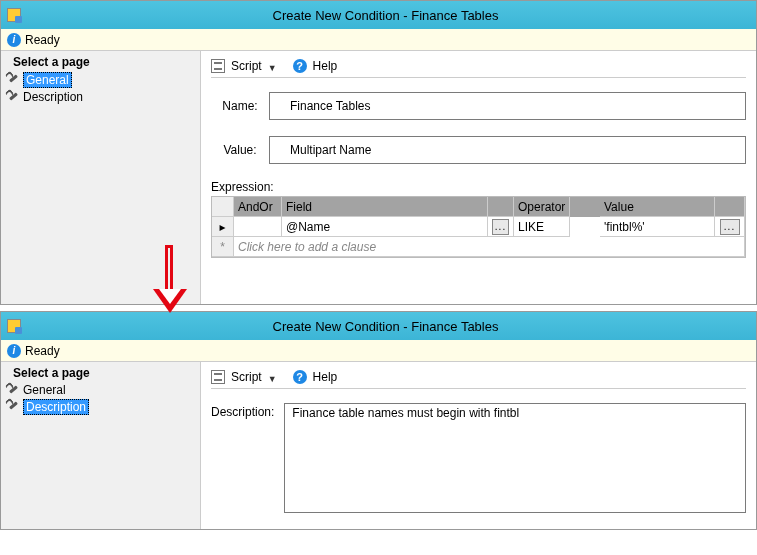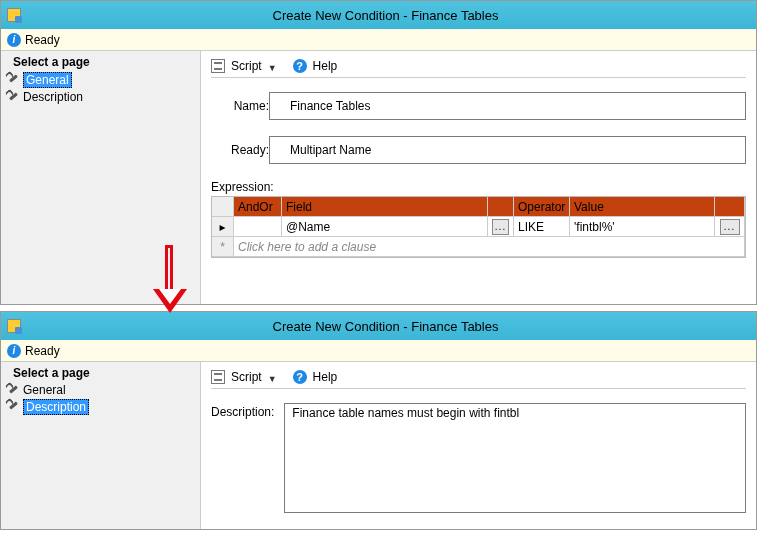--- a/index.html
+++ b/index.html
@@ -17,32 +17,32 @@
   .wrench { display:inline-block; width:12px; height:12px; position:relative; }
   .wrench::before { content:""; position:absolute; width:9px; height:3px; background:#555; left:2px; top:5px; transform: rotate(-40deg); border-radius:1px;}
   .wrench::after { content:""; position:absolute; width:5px; height:5px; border:2px solid #555; border-left:none; border-bottom:none; border-radius:50%; left:-1px; top:0px; transform: rotate(-40deg);}
   .content { flex: 1; padding: 8px 10px 16px 10px; }
   .toolbar { display: flex; align-items: flex-end; gap: 6px; border-bottom: 1px solid #ccc; padding-bottom: 4px; margin-bottom: 14px; }
   .script-icon { width:14px; height:14px; border:1px solid #777; background:#fff; position:relative;}
   .script-icon::after { content:""; position:absolute; left:2px; top:2px; right:2px; bottom:2px; border-top:2px solid #777; border-bottom:2px solid #777;}
   .dropdown-arrow { font-size: 9px; color:#333; }
   .help-icon { width:14px; height:14px; border-radius:50%; background:#1e88e5; color:#fff; display:inline-flex; align-items:center; justify-content:center; font-weight:bold; font-size:11px; }
   .form-row { display:flex; align-items:center; margin-bottom: 16px; }
-  .form-row .lbl { width: 58px; text-align:right; }
+  .form-row .lbl { width: 58px; text-align:center; }
   .form-row input[type=text] { flex:1; height:28px; border:1px solid #7a7a7a; padding:1px 20px; font-size:12px; }
   .expr-label { margin-bottom:2px; }
   .grid { border:1px solid #bbb; }
-  .grid-header { display:flex; background:#c2410c; }
+  .grid-header { display:flex; background:#a3a3a3; }
   .grid-header .col, .grid-row .col { border-right:1px solid #ccc; border-bottom:1px solid #ccc; padding:2px 4px; height:20px; display:flex; align-items:center; }
   .col-sel { width:22px; justify-content:center; background:#eee; }
   .col-andor { width:48px; }
   .col-field { width:206px; }
   .col-dots { width:26px; justify-content:center; }
   .col-op { width:56px; }
-  .col-val { flex:1; }
+  .col-val { flex:1;margin-left:30px; }
   .col-dots2 { width:30px; justify-content:center; }
   .grid-row { display:flex; background:#fff; }
   .dots-btn { border:1px solid #888; background:#e8e8e8; width:20px; height:16px; display:flex; align-items:center; justify-content:center; font-size:10px; letter-spacing:1px; cursor:pointer;}
   .placeholder-row .col { color:#888; font-style:italic; }
   .arrow-annotation { position:relative; height:0; }
   .arrow { position:absolute; left:150px; top:-60px; width:40px; height:80px; }
   .arrow-shaft { position:absolute; left:15px; top:0; width:8px; height:47px; border:3px solid #e30613; border-bottom:none; }
   .arrow-head { position:absolute; left:3px; top:44px; width:0; height:0; border-left:17px solid transparent; border-right:17px solid transparent; border-top:24px solid #e30613; }
   .arrow-head-inner { position:absolute; left:9px; top:44px; width:0; height:0; border-left:11px solid transparent; border-right:11px solid transparent; border-top:15px solid #fff; }
   .app-icon { width:14px; height:14px; background:#ffcc33; border:1px solid #888; position:relative;}
@@ -82,21 +82,21 @@
         <span style="width:4px;"></span>
         <span class="help-icon">?</span>
         <span>Help</span>
       </div>
 
       <div class="form-row">
         <span class="lbl">Name:</span>
         <input type="text" value="Finance Tables" style="">
       </div>
       <div class="form-row">
-        <span class="lbl">Ready:</span>
+        <span class="lbl">Value:</span>
         <input type="text" value="Multipart Name" style="">
       </div>
 
       <div class="expr-label">Expression:</div>
       <div class="grid">
         <div class="grid-header">
           <div class="col col-sel"></div>
           <div class="col col-andor">AndOr</div>
           <div class="col col-field">Field</div>
           <div class="col col-dots"></div>

